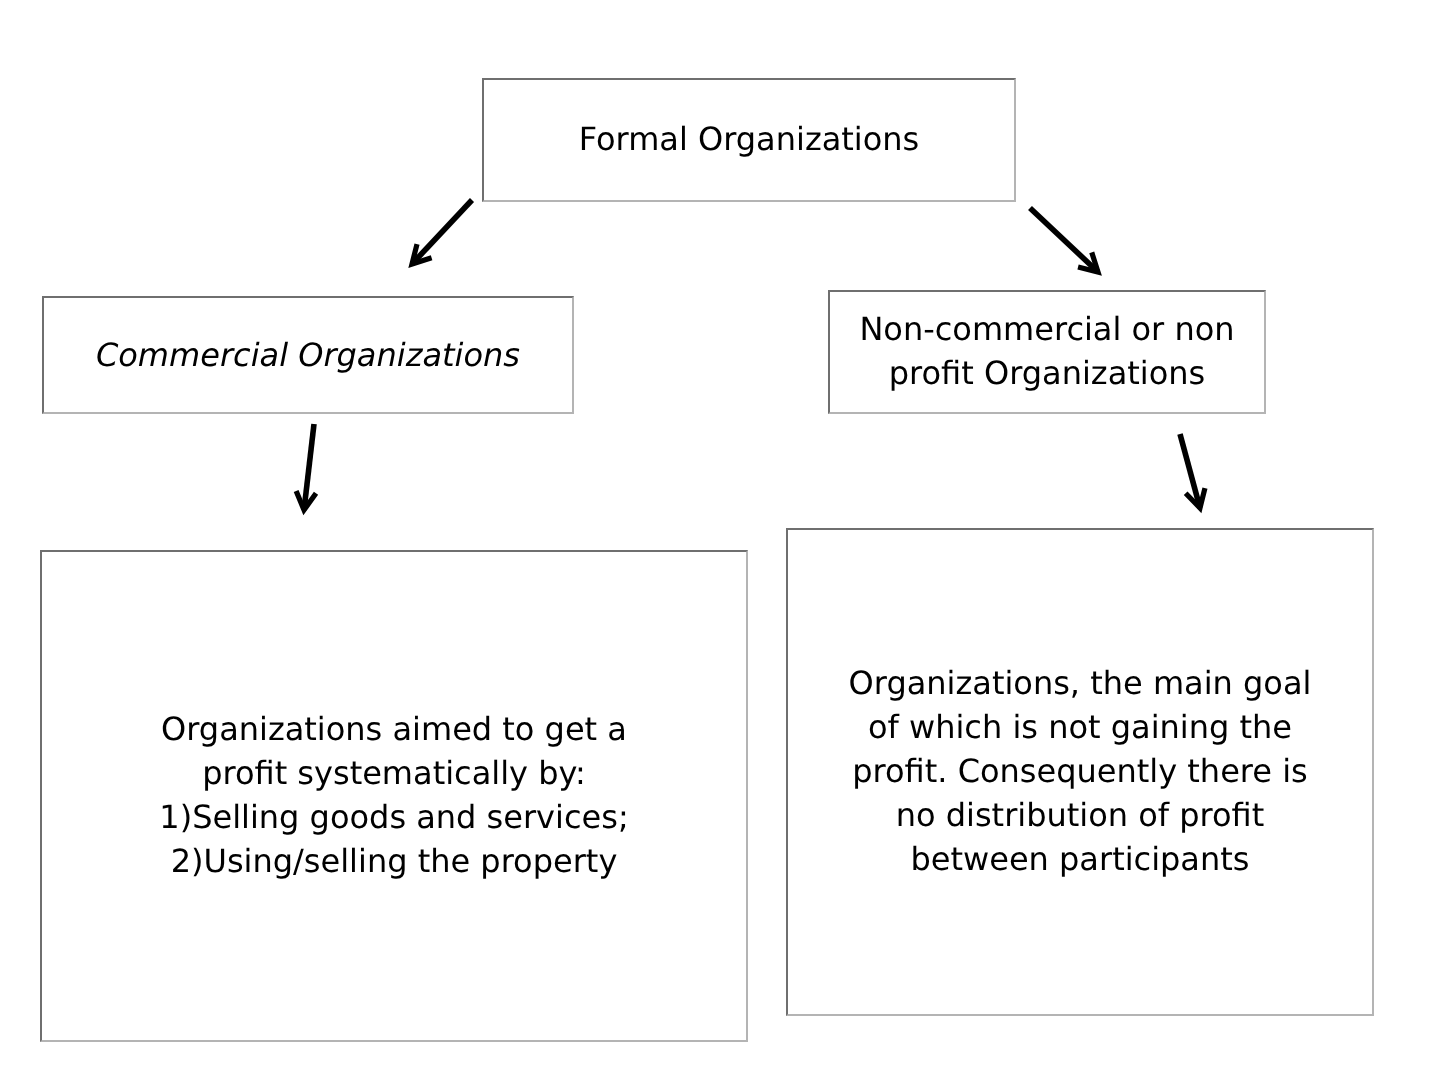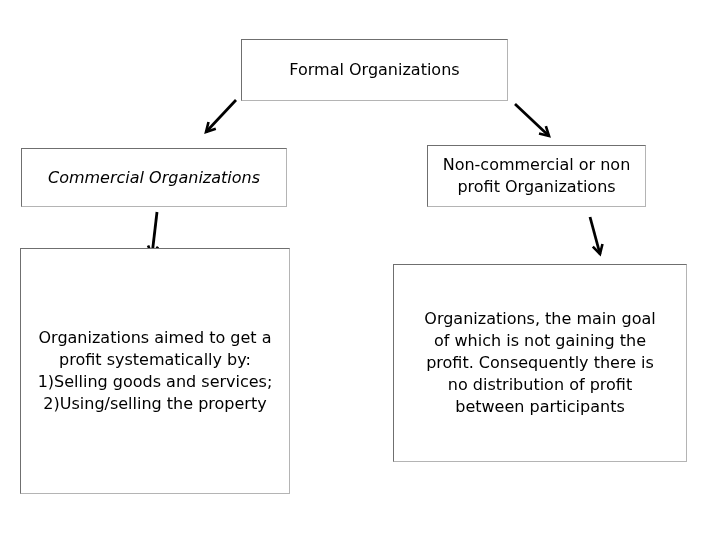--- a/index.html
+++ b/index.html
@@ -38,23 +38,23 @@
     font-size: 16px;
     line-height: 22px;
   }
   .box .label {
     white-space: pre-line;
     display: block;
     width: 100%;
   }
   .node-formal        { left: 241px; top: 39px;  width: 267px; height: 62px;  }
   .node-commercial    { left: 21px;  top: 148px; width: 266px; height: 59px; font-style: italic;  }
-  .node-noncommercial { left: 427px; top: 145px; width: 219px; height: 62px;  }
-  .node-desc-left     { left: 20px;  top: 248px; width: 270px; height: 246px; }
-  .node-desc-right    { left: 393px; top: 264px; width: 294px; height: 198px; }
+  .node-noncommercial { left: 414px; top: 145px; width: 219px; height: 62px;  }
+  .node-desc-left     { left: 20px;  top: 275px; width: 354px; height: 246px; }
+  .node-desc-right    { left: 393px; top: 264px; width: 294px; height: 244px; }
 </style>
 </head>
 <body>
 
 <div class="canvas">
 
   <svg class="arrows" viewBox="0 0 720 540" xmlns="http://www.w3.org/2000/svg">
     <defs>
       <marker id="ah" markerUnits="userSpaceOnUse" markerWidth="16" markerHeight="16" refX="11" refY="7" orient="auto">
         <path d="M2,2 L11,7 L2,12" fill="none" stroke="#000000" stroke-width="2.6"></path>

